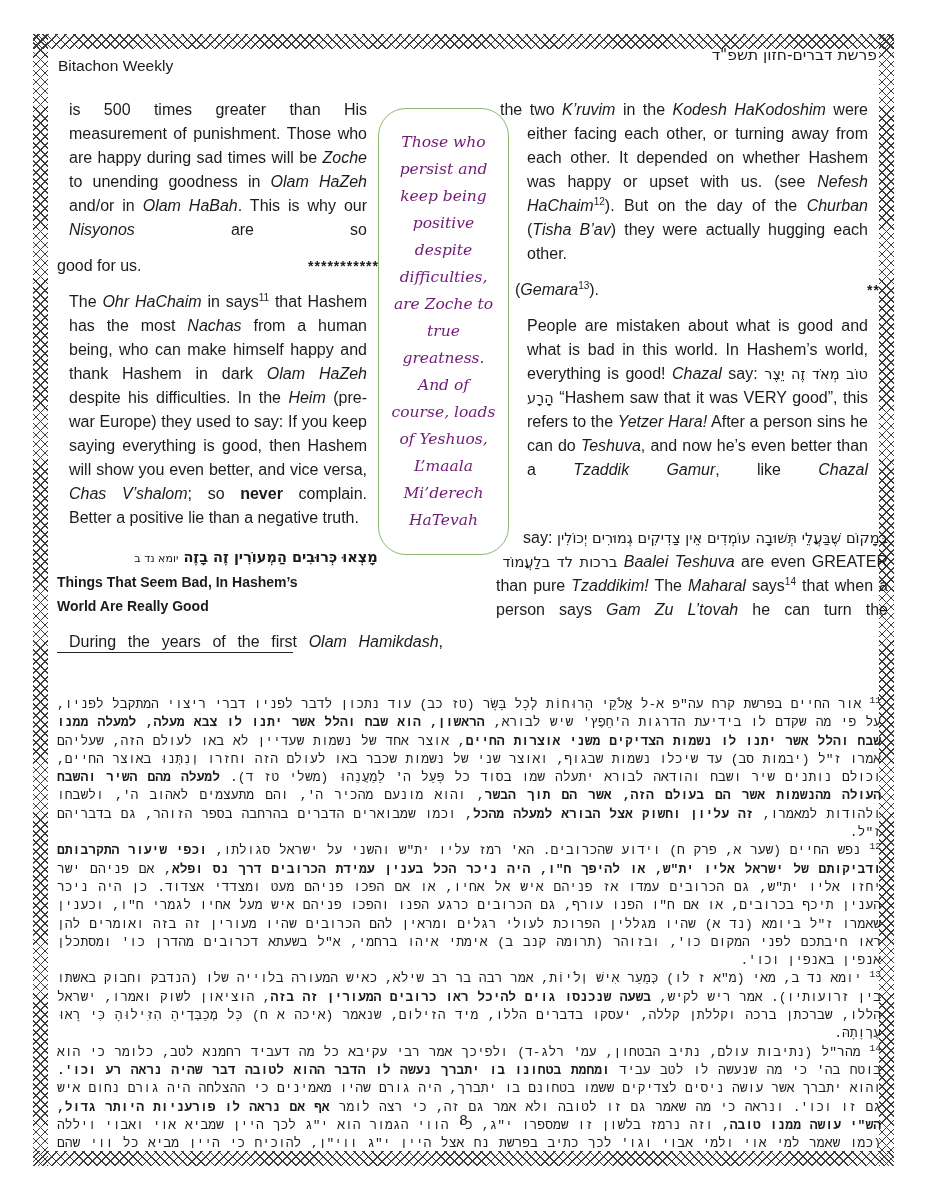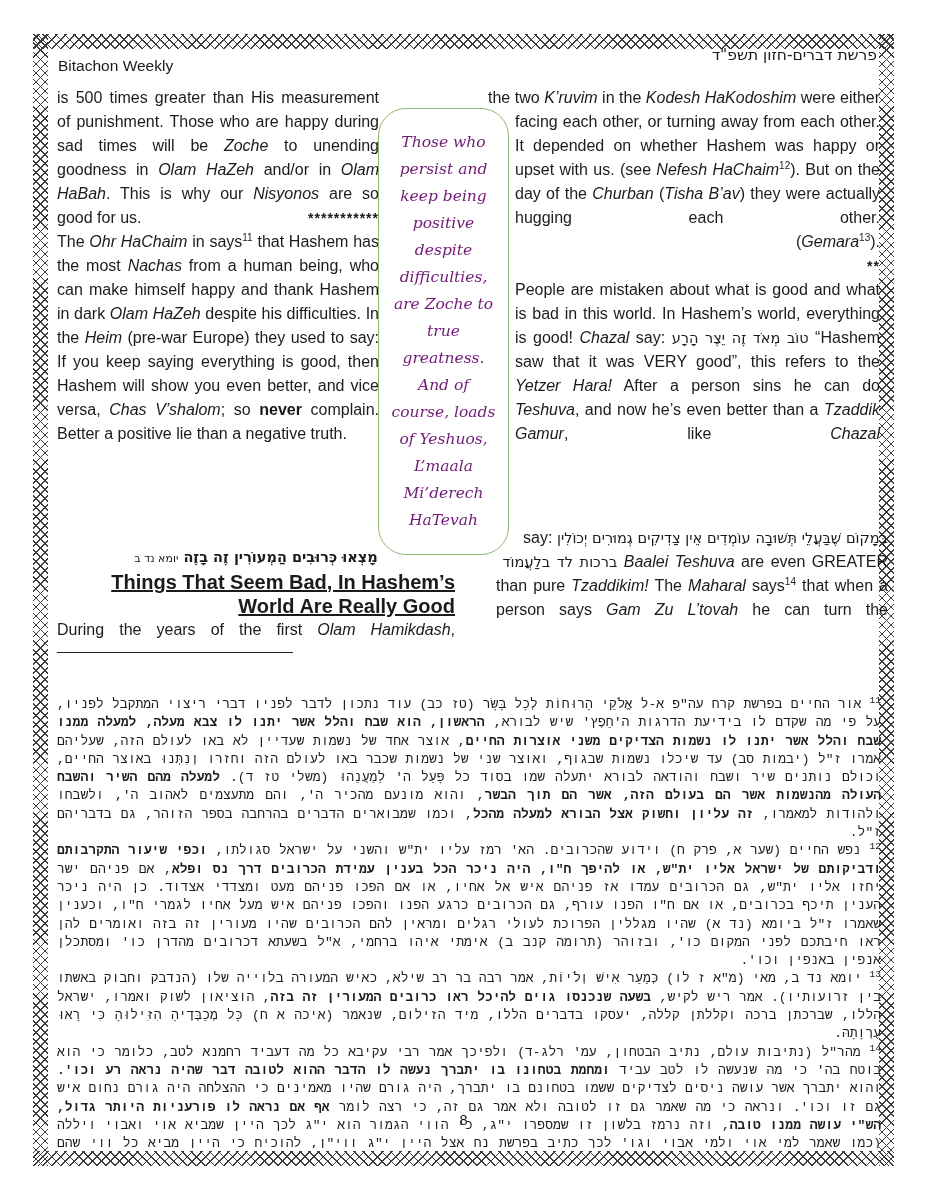--- a/index.html
+++ b/index.html
@@ -11,21 +11,21 @@
       repeating-linear-gradient(-45deg,#3c3c3c 0 1.2px,transparent 1.2px 6.4px);}
   .band-top{left:33px;right:33px;top:34px;height:15px;}
   .band-bottom{left:33px;right:33px;bottom:34px;height:15px;}
   .band-left{left:33px;top:34px;bottom:34px;width:15px;}
   .band-right{right:33px;top:34px;bottom:34px;width:15px;}
 
   .header-left{position:absolute;left:58px;top:48px;font-size:15.5px;margin-top:9px;}
   .header-right{position:absolute;right:50px;top:46px;font-size:15.5px;direction:rtl;
         font-family:"DejaVu Sans",sans-serif;}
 
-  .body-text{font-size:16px;line-height:24px;text-align:justify;margin:0;}
+  .body-text{font-size:16px;line-height:24px;text-align:justify;margin:12px;}
   .just-all{text-align-last:justify;}
   .b{font-weight:bold;}
   .i{font-style:italic;}
   .small{font-size:10.5px;}
   .he{direction:rtl;unicode-bidi:isolate;font-family:"DejaVu Sans",sans-serif;font-size:14.5px;}
   sup{font-size:10px;line-height:0;}
 
   .col-left{position:absolute;left:57px;top:86px;width:322px;}
   .split-line{display:flex;justify-content:space-between;align-items:baseline;
         font-size:16px;line-height:24px;gap:20px;}
@@ -34,31 +34,31 @@
   .quote-box{position:absolute;left:378px;top:108px;width:131px;height:447px;
         box-sizing:border-box;border:1.8px solid #8fb573;border-radius:28px;
         display:flex;align-items:center;justify-content:center;
         padding:12px 9px;text-align:center;
         font-family:"DejaVu Serif",serif;font-style:italic;
         font-size:15.5px;line-height:27px;color:#701a75;}
 
   .col-right{position:absolute;left:488px;top:86px;width:392px;}
   .hang{padding-left:27px;text-indent:-27px;}
   .ind{padding-left:27px;}
-  .gemara-line{display:flex;justify-content:space-between;align-items:flex-end;
-        padding-left:27px;font-size:16px;line-height:24px;flex-direction:column;}
+  .gemara-line{display:flex;justify-content:space-between;align-items:center;
+        padding-left:27px;font-size:16px;line-height:24px;}
   .col-right-b{position:absolute;left:488px;top:518px;width:392px;
         font-size:16px;line-height:24px;text-align:justify;text-align-last:justify;
         text-indent:27px;margin:8px;}
 
   .left-bottom{position:absolute;left:57px;top:546px;width:398px;}
   .heb-heading{text-align:center;font-weight:bold;font-size:14.5px;line-height:22px;
         direction:rtl;font-family:"DejaVu Sans",sans-serif;}
   .heb-heading .small{font-weight:normal;font-size:11px;}
-  .en-heading{text-align:right;font-weight:bold;font-size:20px;line-height:24px;text-decoration:underline;}
+  .en-heading{text-align:left;font-weight:bold;font-size:14px;line-height:24px;}
 
   .fn-rule{position:absolute;left:57px;top:652px;width:236px;border-top:1.4px solid #222;}
   .footnotes{position:absolute;left:57px;top:696px;width:824px;height:452px;overflow:hidden;
         direction:rtl;text-align:justify;font-size:13px;line-height:18.3px;
         font-family:Liberation Mono, monospace;}
   .footnotes p{margin:0;}
   .footnotes sup{font-size:9.5px;}
 
   .page-number{position:absolute;left:0;right:0;top:1112px;text-align:center;font-size:14.5px;}
 </style>

